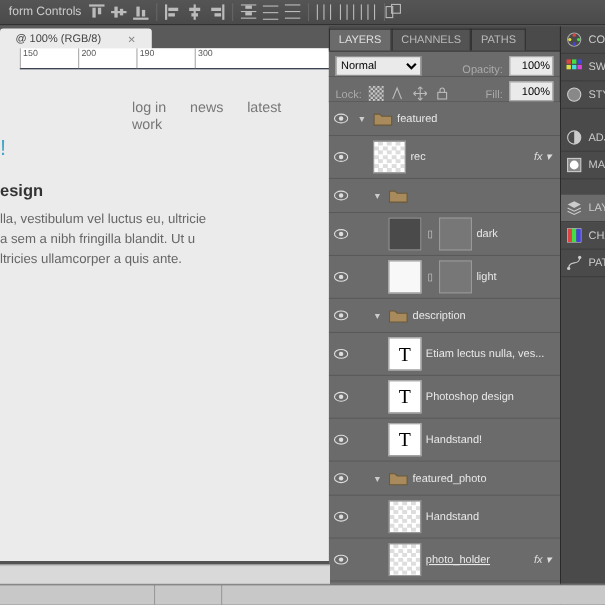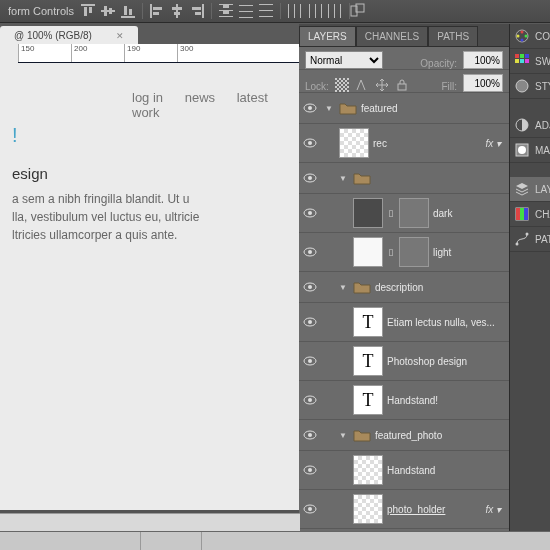--- a/index.html
+++ b/index.html
@@ -7,25 +7,25 @@
 .toolbar-label{color:#ccc;font-size:11px}
 .tool-icon{width:16px;height:16px;display:inline-block}
 .tool-group{display:flex;gap:4px;padding:0 6px;border-right:1px solid #666}
 .tab-bar{height:22px;background:#5a5a5a;display:flex;align-items:flex-end}
 .doc-tab{background:#ebebeb;border-radius:3px 3px 0 0;padding:4px 14px;font-size:10px;color:#444;display:flex;align-items:center;gap:24px}
 .doc-tab .x{color:#888;font-size:9px}
 .canvas-area{position:absolute;left:0;top:44px;right:250px;bottom:40px;background:#ebebeb}
 .ruler{position:absolute;background:#fff;font-size:8px;color:#555}
 .ruler-h{top:0;left:18px;right:0;height:18px;border-bottom:1px solid #0f172a;display:flex}
 .ruler-h span{width:50px;display:inline-block;border-left:1px solid #aaa;padding-left:2px}
-.doc{position:absolute;top:18px;left:0;right:0;bottom:0;padding:24px 0 0 12px;color:#555}
+.doc{position:absolute;top:18px;left:0;right:0;bottom:0;padding:24px 0 0 0;color:#555}
 .nav-links{text-align:left;font-size:13px;color:#777;padding:4px 0}
 .nav-links span{margin-right:18px}
 .big-title{font-size:20px;color:#46a5c9}
-h3{font-size:15px;color:#333;margin:18px 0 10px;font-weight:normal}
+h3{font-size:15px;color:#333;margin:18px 0 10px;font-weight:bold}
 .body-text p{margin:4px 0;font-size:12px;color:#666}
 .panel-stack{position:absolute;top:24px;right:41px;width:210px;bottom:0;background:#535353}
 .panel-tabs{display:flex;background:#4a4a4a;height:22px;align-items:flex-end;border-bottom:1px solid #2f2f2f}
 .panel-tab{padding:4px 8px;font-size:10px;color:#bbb;border:1px solid #2f2f2f;border-bottom:none;background:#535353}
 .panel-tab.active{background:#6b6b6b;color:#e0e0e0}
 .panel-row{display:flex;align-items:flex-end;height:22px;background:#6b6b6b;border-bottom:1px solid #595959;padding:0 6px;gap:6px}
 .panel-row select{font-size:10px;height:18px;width:78px;background:#eaeaea;border:1px solid #888}
 .panel-row .lbl{color:#aaa;font-size:10px}
 .panel-row input{width:34px;font-size:10px;height:14px;text-align:right;background:#eaeaea;border:1px solid #a3a3a3}
 .icon-sm{width:14px;height:14px;display:inline-block}
@@ -178,22 +178,22 @@
   </div>
   <div class="doc">
     <div class="nav-links" style="padding-left:120px">
       <span>log in</span>
       <span>news</span>
       <span>latest work</span>
     </div>
     <div class="big-title">!</div>
     <h3>esign</h3>
     <div class="body-text">
+      <p>lla, vestibulum vel luctus eu, ultricie</p>
       <p>a sem a nibh fringilla blandit. Ut u</p>
-      <p>lla, vestibulum vel luctus eu, ultricie</p>
       <p>ltricies ullamcorper a quis ante.</p>
     </div>
   </div>
 </div>
 
 <div class="panel-stack">
   <div class="panel-tabs">
     <div class="panel-tab active">LAYERS</div>
     <div class="panel-tab">CHANNELS</div>
     <div class="panel-tab">PATHS</div>

